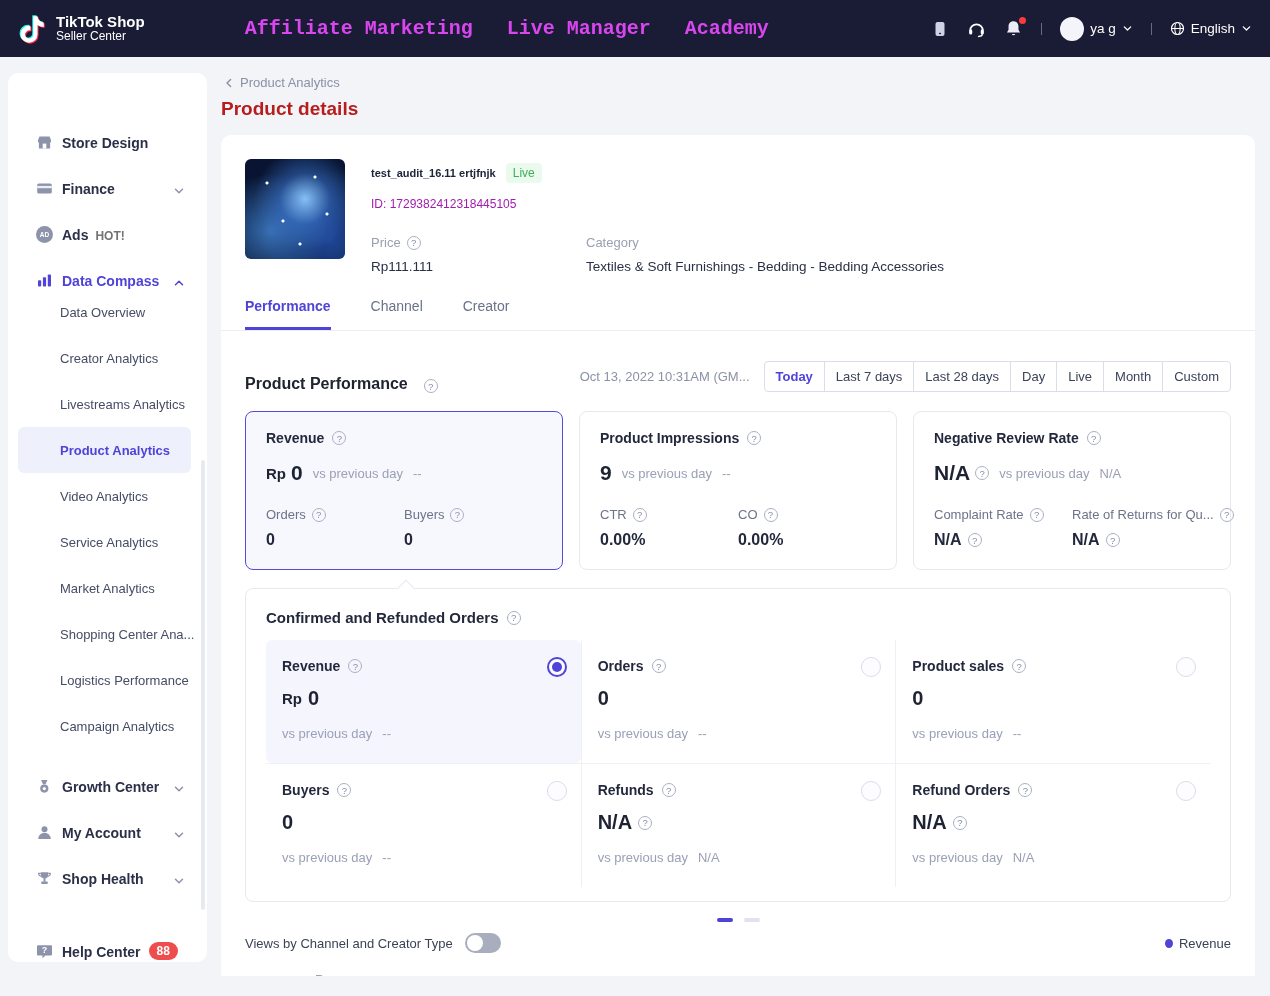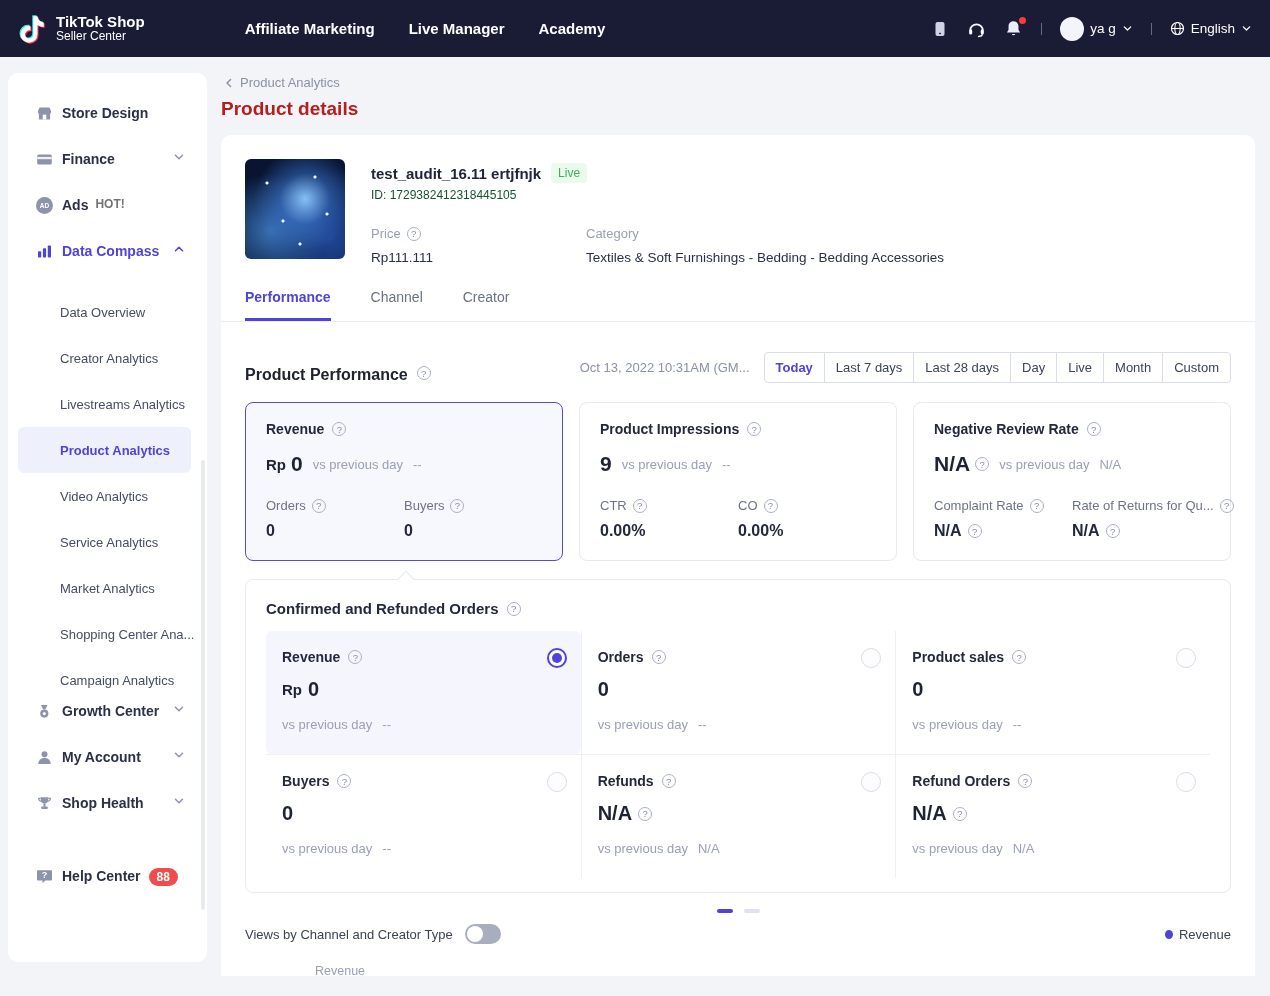--- a/index.html
+++ b/index.html
@@ -7,36 +7,36 @@
   body { font-family:"Liberation Sans", sans-serif; background:#f3f4f8; color:#23283c; }
 
   
   .topbar { height:57px; background:#191c34; display:flex; align-items:center; padding:0 18px 0 14px; }
   .brand { display:flex; align-items:center; gap:8px; }
   .brand svg { width:34px; height:34px; }
   .brand-text { color:#fff; line-height:1.15; }
   .brand-l1 { font-size:15px; font-weight:700; }
   .brand-l2 { font-size:12px; font-weight:400; }
   .top-nav { display:flex; gap:34px; margin-left:100px; }
-  .top-link { color:#ffffff; font-size:15px; font-weight:600; cursor:pointer; }
+  .top-link { color:#d946ef; font-size:20px; font-weight:600; cursor:pointer;font-family:Liberation Mono, monospace; }
   .top-right { margin-left:auto; display:flex; align-items:center; gap:18px; }
   .tr-ico { position:relative; display:flex; align-items:center; cursor:pointer; }
   .bell-dot { position:absolute; top:-2px; right:-3px; width:7px; height:7px; border-radius:50%; background:#fa3b3b; }
   .tb-sep { width:1px; height:12px; background:rgba(255,255,255,.35); }
   .avatar { width:24px; height:24px; border-radius:50%; background:#f4f5fa; }
   .user-chip { display:flex; align-items:center; gap:6px; color:#fff; font-size:13.5px; cursor:pointer; }
   .lang-chip { display:flex; align-items:center; gap:6px; color:#fff; font-size:13.5px; cursor:pointer; }
 
   
   .page { display:flex; align-items:flex-start; }
   .sidebar { width:199px; margin:16px 0 0 8px; background:#fff; border-radius:10px; height:889px; position:relative; padding-top:32px; flex:none; }
   .main { flex:1; margin:0 15px 0 14px; }
 
   
-  .s-item { height:46px; display:flex; align-items:flex-start; padding:0 22px 0 28px; cursor:pointer; position:relative; }
+  .s-item { height:46px; display:flex; align-items:flex-end; padding:0 22px 0 28px; cursor:pointer; position:relative; }
   .s-ico { width:17px; height:17px; color:#8d93ab; display:flex; align-items:center; justify-content:center; flex:none; }
   .s-label { margin-left:9px; font-size:14px; font-weight:700; color:#2b3048; white-space:nowrap; }
   .s-chev { margin-left:auto; color:#8d93ab; display:flex; }
   .s-item.active .s-ico, .s-item.active .s-label, .s-item.active .s-chev { color:#4f43d8; }
   .hot { margin-left:7px; font-size:12px; font-weight:700; color:#737373; }
   .ad-circle { width:17px; height:17px; border-radius:50%; background:#8d93ab; color:#fff; font-size:6.5px; font-weight:700; display:flex; align-items:center; justify-content:center; }
   .s-sub { height:46px; display:flex; align-items:center; padding-left:52px; font-size:13px; color:#454c64; cursor:pointer; white-space:nowrap; }
   .s-sub.sel { margin:0 16px 0 10px; padding-left:42px; background:#eef0fb; border-radius:6px; color:#4f43d8; font-weight:700; }
   .scroll-thumb { position:absolute; right:2px; top:387px; width:4px; height:450px; background:#e8eaf2; border-radius:2px; }
   .help-row { margin-top:27px; }
@@ -56,37 +56,37 @@
       radial-gradient(circle 1px at 22% 24%, #fff 1px, transparent 2px),
       radial-gradient(circle 1px at 70% 18%, #fff 1px, transparent 2px),
       radial-gradient(circle 1px at 38% 62%, #fff 1px, transparent 2px),
       radial-gradient(circle 1px at 82% 55%, #fff 1px, transparent 2px),
       radial-gradient(circle 1px at 55% 85%, #fff 1px, transparent 2px),
       radial-gradient(circle at 60% 40%, rgba(140,200,255,.95), rgba(60,120,210,.5) 30%, transparent 60%),
       radial-gradient(circle at 25% 72%, rgba(70,140,220,.75), transparent 55%),
       radial-gradient(circle at 85% 80%, rgba(35,80,170,.85), transparent 60%),
       #081431; }
   .p-title-row { display:flex; align-items:center; gap:10px; margin-top:4px; }
-  .p-title { font-size:15px; font-weight:700; color:#20253a; }
+  .p-title { font-size:11px; font-weight:700; color:#20253a; }
   .live-badge { background:#eafaec; color:#3fae5a; font-size:12px; border-radius:4px; padding:3px 7px; }
-  .p-id { margin-top:5px; font-size:12px; color:#14532d; }
+  .p-id { margin-top:14px; font-size:12px; color:#a21caf; }
   .p-meta { display:flex; margin-top:24px; }
   .p-col1 { width:215px; }
   .meta-label { font-size:13px; color:#9aa0b3; display:flex; align-items:center; gap:6px; }
   .meta-value { margin-top:9px; font-size:13.5px; color:#2a2f45; }
 
   
   .tabs { margin:24px -24px 0; padding:0 24px; border-bottom:1px solid #ecedf4; display:flex; gap:40px; }
   .tab { font-size:14px; color:#6a7188; padding-bottom:13px; border-bottom:3px solid transparent; cursor:pointer; }
   .tab.active { color:#4f43d8; font-weight:700; border-bottom-color:#4f43d8; }
 
   
   .perf { padding-top:28px; }
   .sec-head { display:flex; align-items:center; }
-  .sec-title { font-size:16px; font-weight:700; color:#20242f; display:flex; align-items:flex-start; gap:9px;margin-top:16px; }
+  .sec-title { font-size:16px; font-weight:700; color:#20242f; display:flex; align-items:flex-end; gap:16px;margin-top:16px; }
   .sec-date { margin-left:auto; font-size:13px; color:#8b91a6; margin-right:14px; white-space:nowrap; }
   .seg { display:flex; }
   .seg-btn { font-size:13px; padding:7px 11px; background:#fff; border:1px solid #dadeea; margin-left:-1px; color:#3c4359; cursor:pointer; font-family:inherit; white-space:nowrap; }
   .seg-btn:first-child { border-radius:4px 0 0 4px; margin-left:0; }
   .seg-btn:last-child { border-radius:0 4px 4px 0; }
   .seg-btn.active { color:#4f43d8; font-weight:700; }
 
   .q { width:14px; height:14px; border:1px solid #aab0c5; border-radius:50%; font-size:9.5px; color:#868da5; display:inline-flex; align-items:center; justify-content:center; flex:none; cursor:pointer; font-weight:400; }
 
   .mcards { margin-top:18px; display:flex; gap:16px; }
@@ -245,20 +245,21 @@
         </span>
     </div>
     <div class="s-sub">Data Overview</div>
     <div class="s-sub">Creator Analytics</div>
     <div class="s-sub">Livestreams Analytics</div>
     <div class="s-sub sel">Product Analytics</div>
     <div class="s-sub">Video Analytics</div>
     <div class="s-sub">Service Analytics</div>
     <div class="s-sub">Market Analytics</div>
     <div class="s-sub">Shopping Center Ana...</div>
+    <div class="s-sub">Logistics Performance</div>
     <div class="s-sub">Campaign Analytics</div>
     <div class="s-item">
       <span class="s-ico">
           <svg width="17" height="17" viewBox="0 0 17 17">
             <path fill="currentColor" d="M5 2h6.5l-2 4.3H7z"></path>
             <circle cx="8.3" cy="10.6" r="4.1" fill="currentColor"></circle>
             <circle cx="8.3" cy="10.6" r="1.6" fill="#fff"></circle>
           </svg>
         </span>
       <span class="s-label">Growth Center</span>

